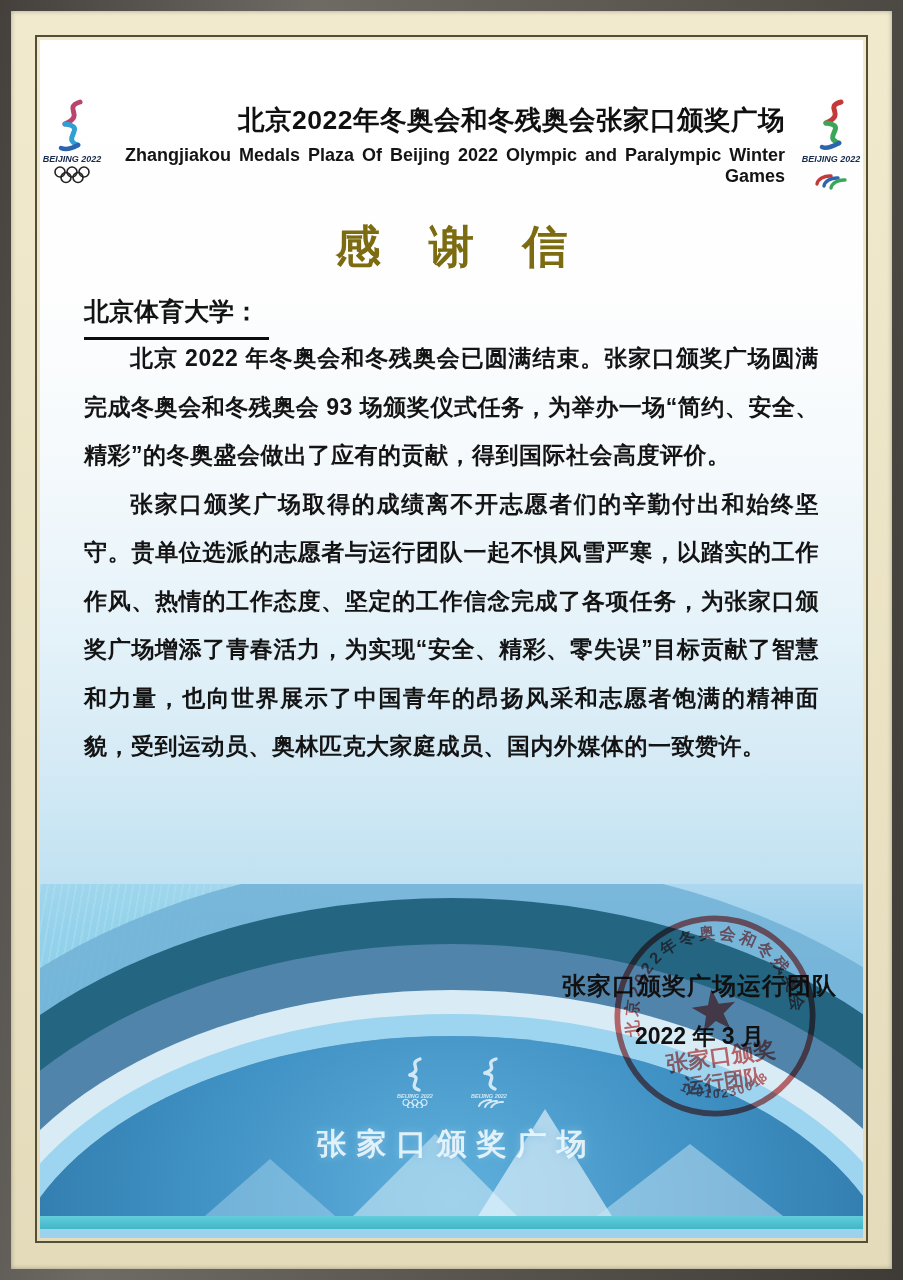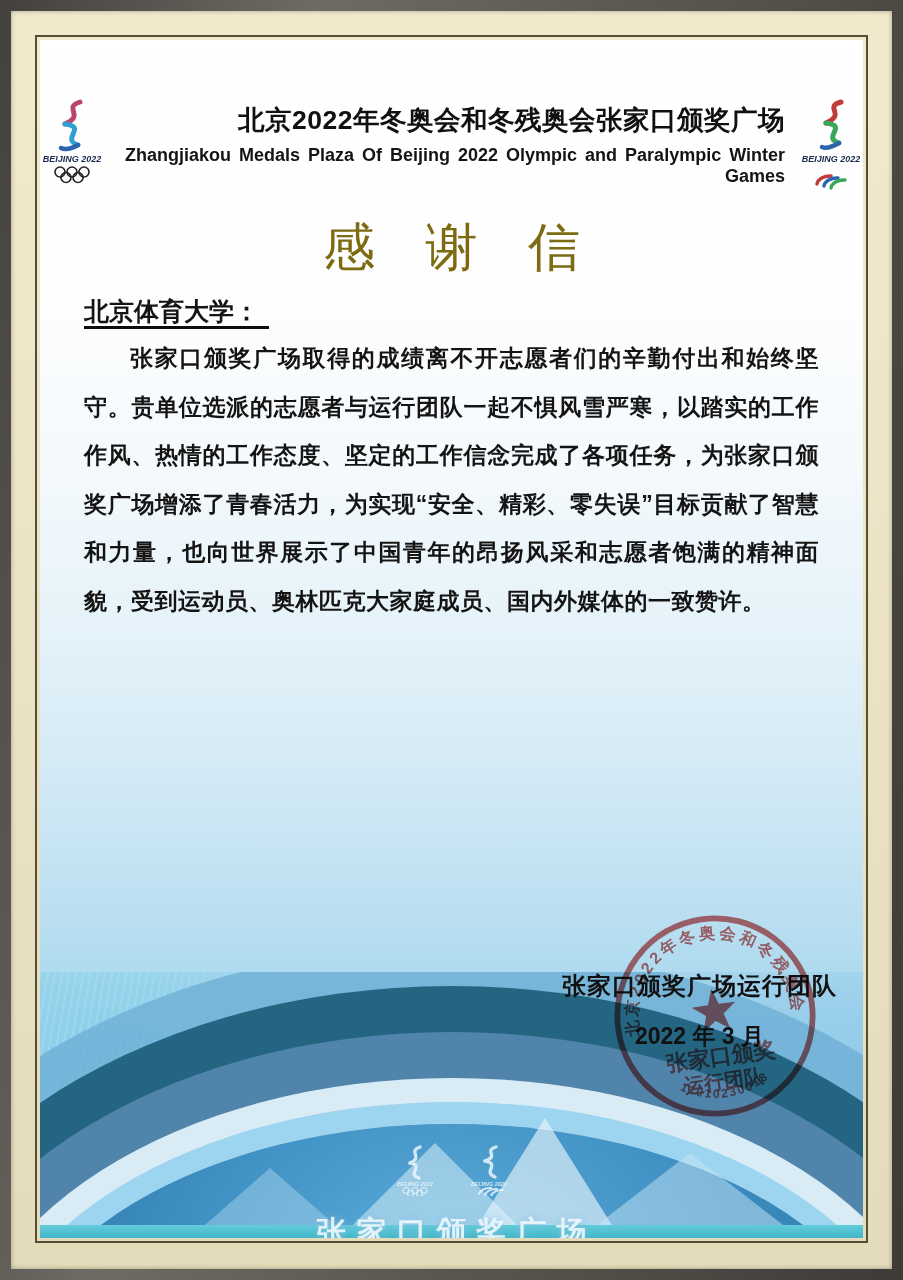--- a/index.html
+++ b/index.html
@@ -24,38 +24,38 @@
       #d2e9f5 62%, #bde0f1 72%, #a9d8ee 80%, #9dd2ec 100%);
   }
   
   .header{margin-top:56px;display:flex;align-items:center;justify-content:center;gap:14px;position:relative;z-index:2;}
   .header-titles{text-align:right;}
   .title-cn{font-size:26.5px;font-weight:800;color:#101010;letter-spacing:.5px;}
   .title-en{font-size:18px;font-weight:700;color:#141414;margin-top:7px;word-spacing:3px;}
   .emblem svg{display:block;}
   
   .letter-title{
-    margin-top:26px;text-align:center;font-size:52px;font-weight:400;
+    margin-top:26px;text-align:center;font-size:45px;font-weight:700;
     color:#7c6b10;letter-spacing:18px;text-indent:18px;line-height:58px;
     position:relative;z-index:2;
   }
   .content{margin:12px 44px 0;position:relative;z-index:2;color:#141414;}
   .salutation{font-size:25px;font-weight:800;line-height:46px;}
-  .salutation span{border-bottom:3px solid #0d0d0d;padding-bottom:1px;padding-right:10px;}
+  .salutation span{border-bottom:3px solid #0d0d0d;padding-bottom:12px;padding-right:10px;}
   .content p{
     margin:0;font-size:23px;font-weight:600;line-height:48.5px;
     text-align:justify;text-indent:2em;letter-spacing:.5px;
   }
   
   .signature{position:absolute;top:930px;right:26px;text-align:center;z-index:5;color:#111;}
   .sig-name{font-size:24px;font-weight:700;letter-spacing:1px;}
   .sig-date{font-size:23px;font-weight:700;margin-top:19px;}
   
   .waves{
-    position:absolute;left:0;right:0;bottom:0;height:266px;overflow:hidden;z-index:1;
+    position:absolute;left:0;right:0;bottom:9px;height:345px;overflow:hidden;z-index:1;
     background:linear-gradient(180deg,rgba(150,205,235,0) 0%,rgba(145,202,233,.55) 16%,#8ccbe8 38%,#7cc0e3 100%);
   }
   .bowl{
     position:absolute;left:50%;width:900px;height:540px;margin-left:-450px;top:152px;
     border-radius:50%;
     background:radial-gradient(ellipse at 50% 30%,#5fb0dc 0%,#3f90c3 42%,#2e77a8 75%,#286b9a 100%);
     box-shadow:
       0 0 0 22px rgba(150,210,238,.9),
       0 0 0 46px rgba(224,241,250,.95),
       0 0 0 92px rgba(84,134,172,.95),
@@ -194,20 +194,21 @@
       </svg>
     </span>
   </div>
 
   <div class="letter-title">感 谢 信</div>
 
   <div class="content">
     <div class="salutation">
       <span>北京体育大学：</span>
     </div>
+    <p>北京 2022 年冬奥会和冬残奥会已圆满结束。张家口颁奖广场圆满完成冬奥会和冬残奥会 93 场颁奖仪式任务，为举办一场“简约、安全、精彩”的冬奥盛会做出了应有的贡献，得到国际社会高度评价。</p>
     <p>张家口颁奖广场取得的成绩离不开志愿者们的辛勤付出和始终坚守。贵单位选派的志愿者与运行团队一起不惧风雪严寒，以踏实的工作作风、热情的工作态度、坚定的工作信念完成了各项任务，为张家口颁奖广场增添了青春活力，为实现“安全、精彩、零失误”目标贡献了智慧和力量，也向世界展示了中国青年的昂扬风采和志愿者饱满的精神面貌，受到运动员、奥林匹克大家庭成员、国内外媒体的一致赞许。</p>
   </div>
 
   <div class="signature">
     <div class="sig-name">张家口颁奖广场运行团队</div>
     <div class="sig-date">2022 年 3 月</div>
   </div>
 
   <div class="stamp">
     <svg width="210" height="210" viewBox="0 0 200 200">

